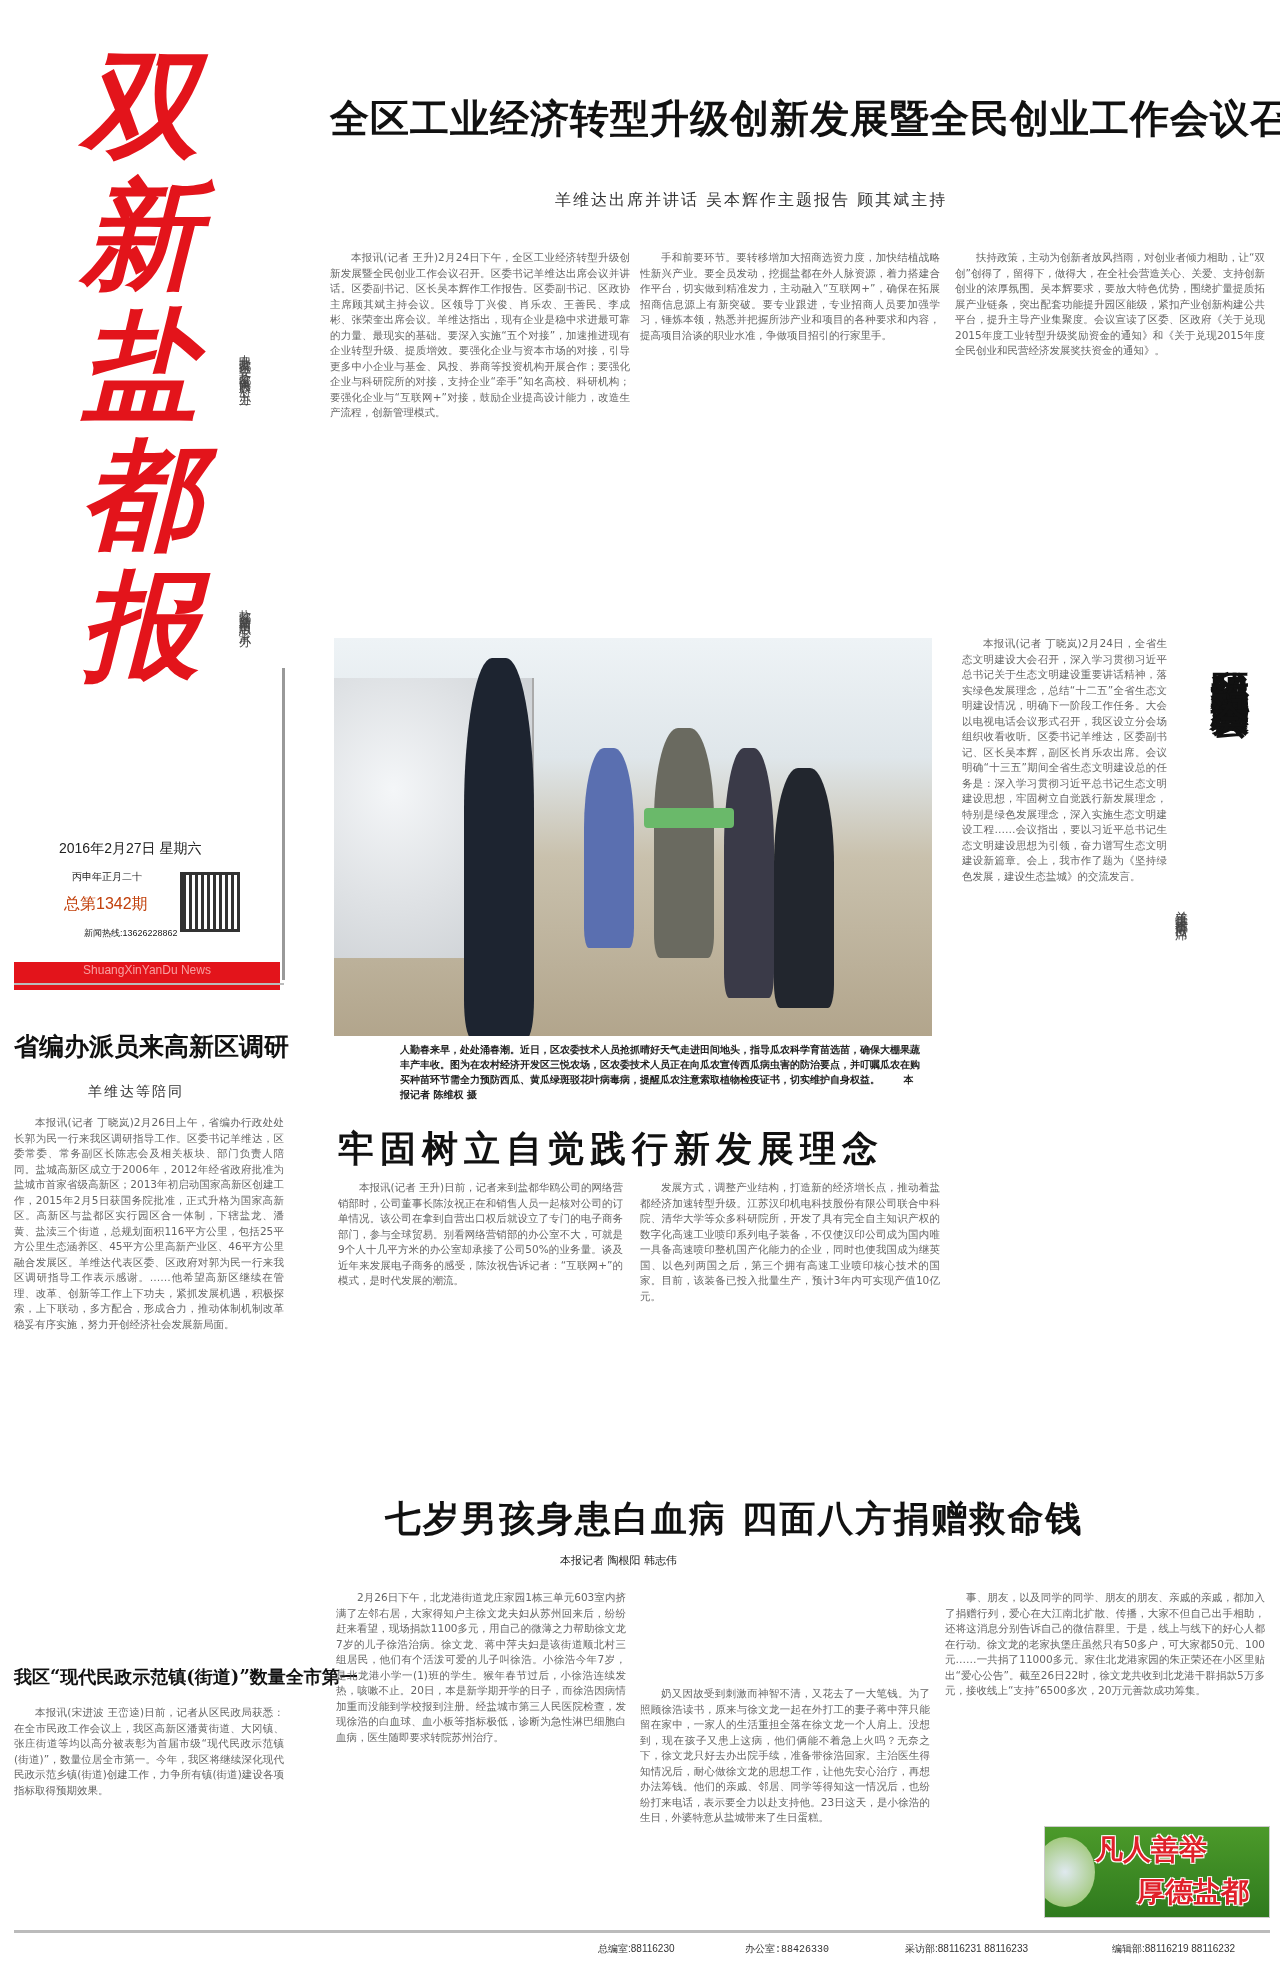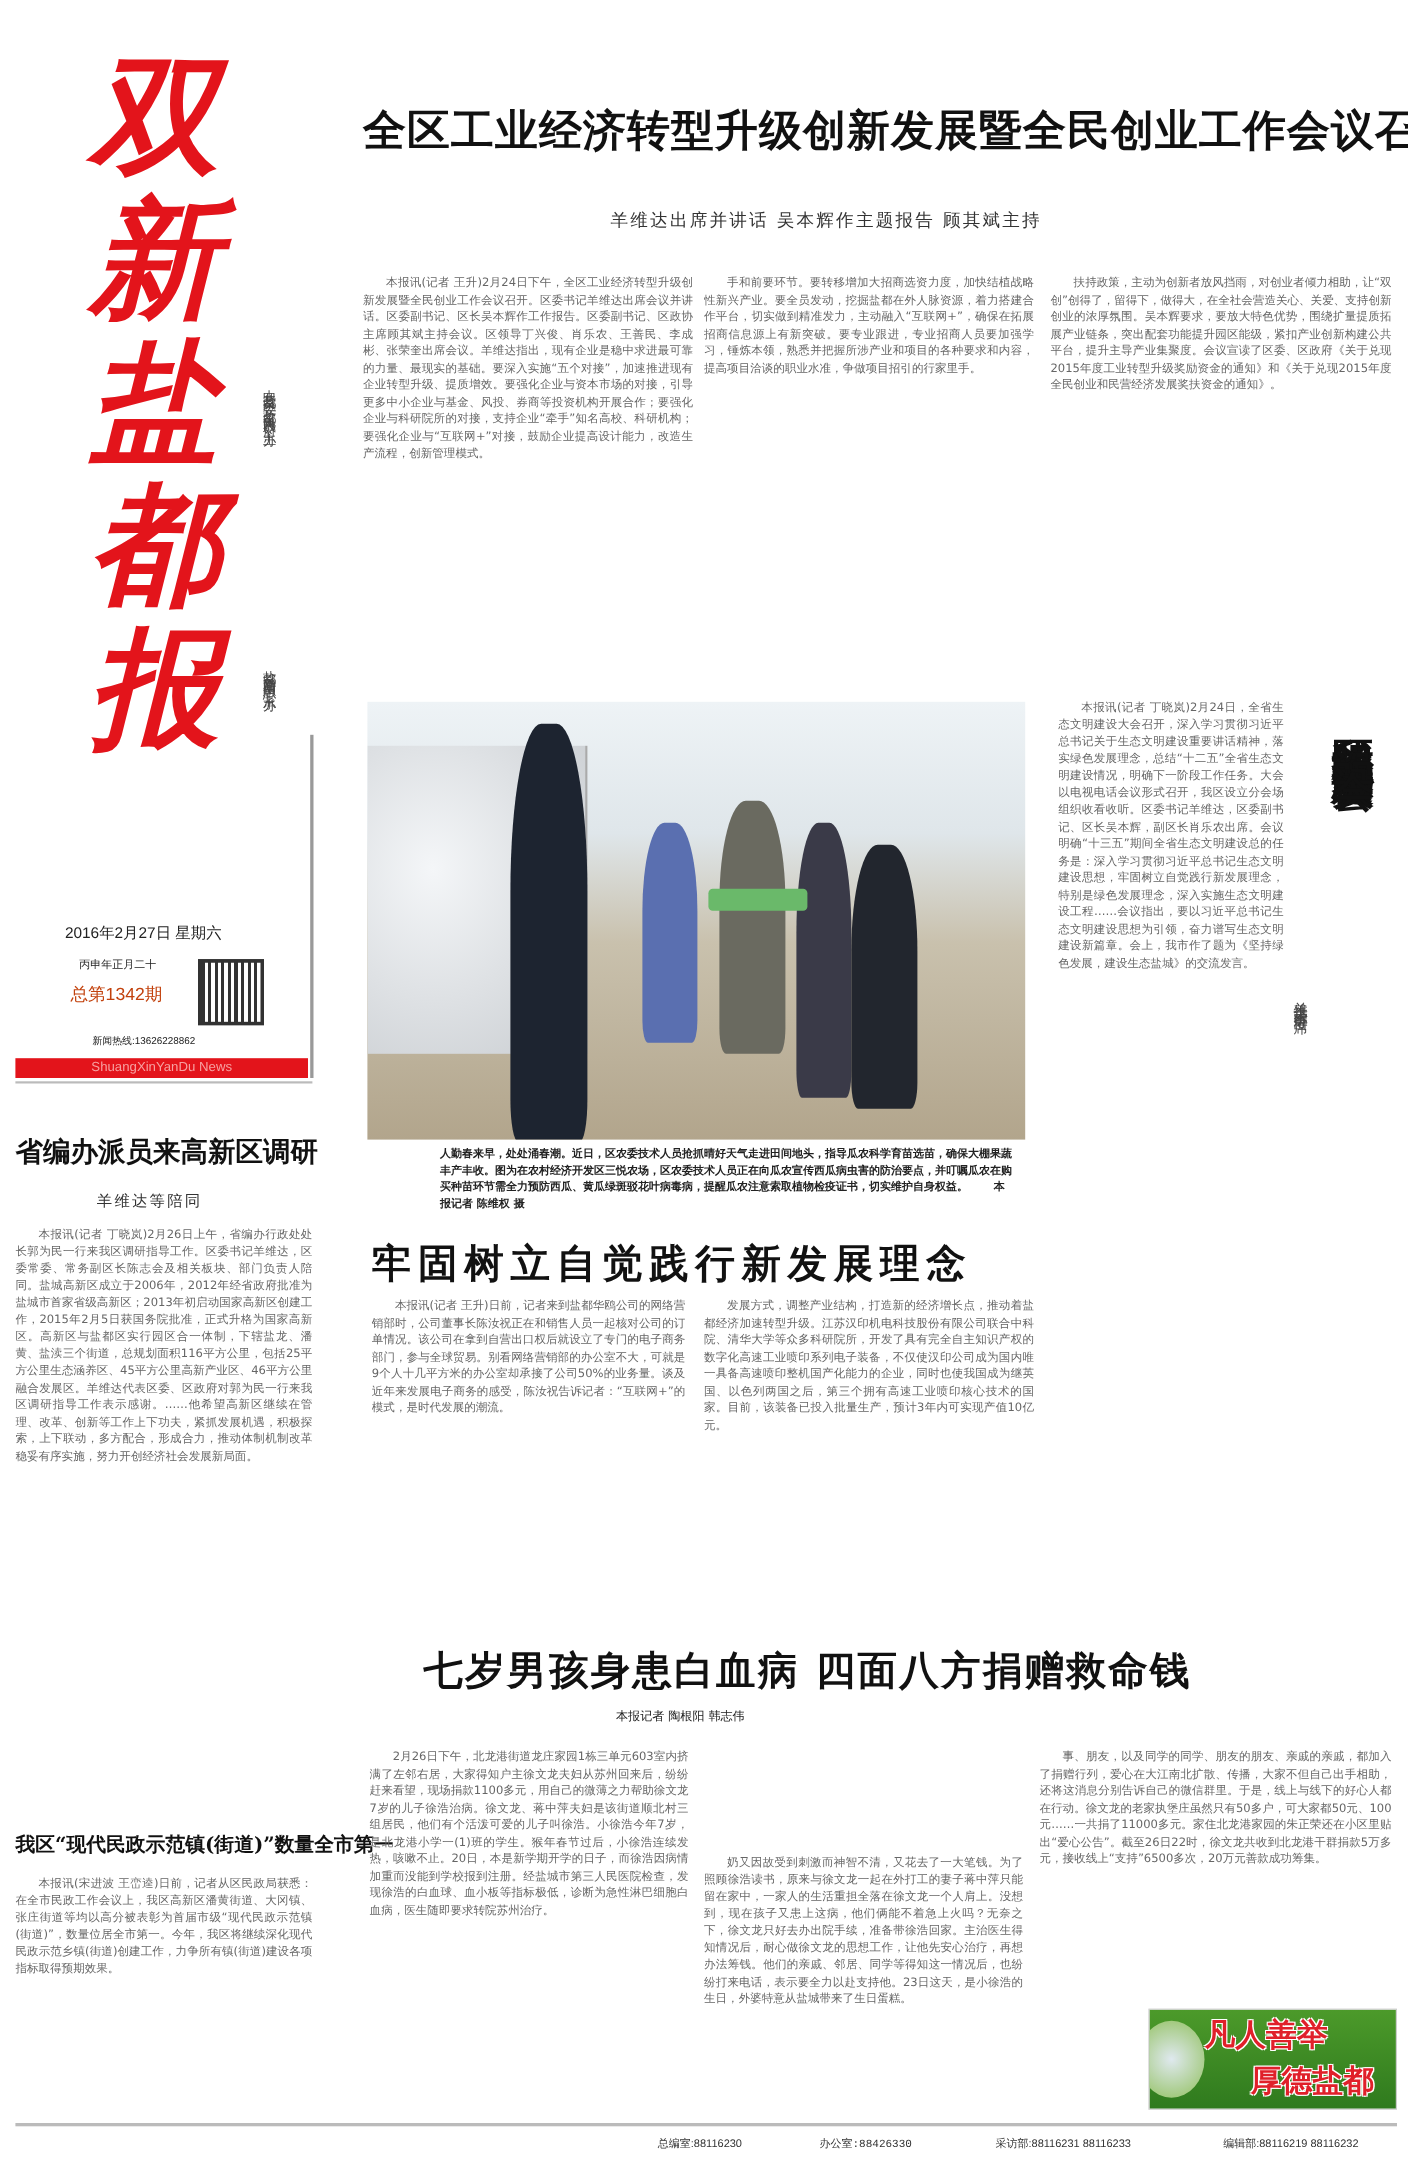--- a/index.html
+++ b/index.html
@@ -7,22 +7,22 @@
   .abs { position: absolute; }
   .masthead { left: 40px; top: 40px; width: 200px; }
   .logo-char { display: block; font-family: "DejaVu Serif", serif; font-weight: bold; color: #e3141b; font-size: 118px; line-height: 130px; text-align: center; font-style: italic; }
   .vtext { writing-mode: vertical-rl; font-size: 12px; color: #444; letter-spacing: 2px; font-family: "DejaVu Sans", sans-serif; }
   .date-box { left: 14px; top: 840px; width: 270px; font-family: "Liberation Sans", sans-serif; }
   .date-main { font-size: 14px; color: #222; margin-left: 45px; }
   .lunar { font-size: 10px; color: #222; margin-left: 58px; margin-top: 12px; }
   .issue { font-size: 16px; color: #c2410c; margin-left: 50px; margin-top: 10px; }
   .qr { left: 180px; top: 872px; width: 60px; height: 60px; background:
      repeating-linear-gradient(90deg,#000 0 3px,#fff 3px 6px), #000; border: 3px solid #000; opacity: .8; }
-  .hotline { font-size: 9px; color: #222; margin-left: 70px; margin-top: 25px; }
-  .en-bar { left: 14px; top: 962px; width: 266px; height: 18px; background: #e3141b; color: #f7a0a0; font-size: 12px; text-align: center; line-height: 16px; font-family: "Liberation Sans", sans-serif; }
+  .hotline { font-size: 9px; color: #222; margin-left: 70px; margin-top: 12px; }
+  .en-bar { left: 14px; top: 962px; width: 266px; height: 28px; background: #e3141b; color: #f7a0a0; font-size: 12px; text-align: center; line-height: 16px; font-family: "Liberation Sans", sans-serif; }
   .vrule { left: 282px; top: 668px; width: 3px; height: 312px; background: #999; }
   .hrule { height: 2px; background: #bbb; }
   .headline-main { left: 330px; top: 92px; width: 940px; font-family: "DejaVu Sans", sans-serif; font-weight: bold; font-size: 39px; color: #111; letter-spacing: 1px; white-space: nowrap; }
   .subhead { font-size: 16px; color: #333; letter-spacing: 2px; }
   .body { font-size: 10.5px; line-height: 15.5px; color: #666; text-align: justify; font-family: "DejaVu Sans", sans-serif; }
   .body p { text-indent: 2em; }
   .photo { left: 334px; top: 638px; width: 598px; height: 398px; background: linear-gradient(180deg,#eef3f6 0%,#dfe6ea 30%,#c9c1ad 55%,#b2a58c 100%); overflow: hidden; }
   .photo .tunnel { position: absolute; left: 0; top: 40px; width: 200px; height: 280px; background: radial-gradient(ellipse at 30% 40%, #f4f6f8, #c8ccd0); border-right: 2px solid #aaa; }
   .person { position: absolute; border-radius: 40% 40% 10% 10%; }
   .caption { font-size: 10px; line-height: 15px; color: #222; font-weight: bold; font-family: "DejaVu Sans", sans-serif; }

